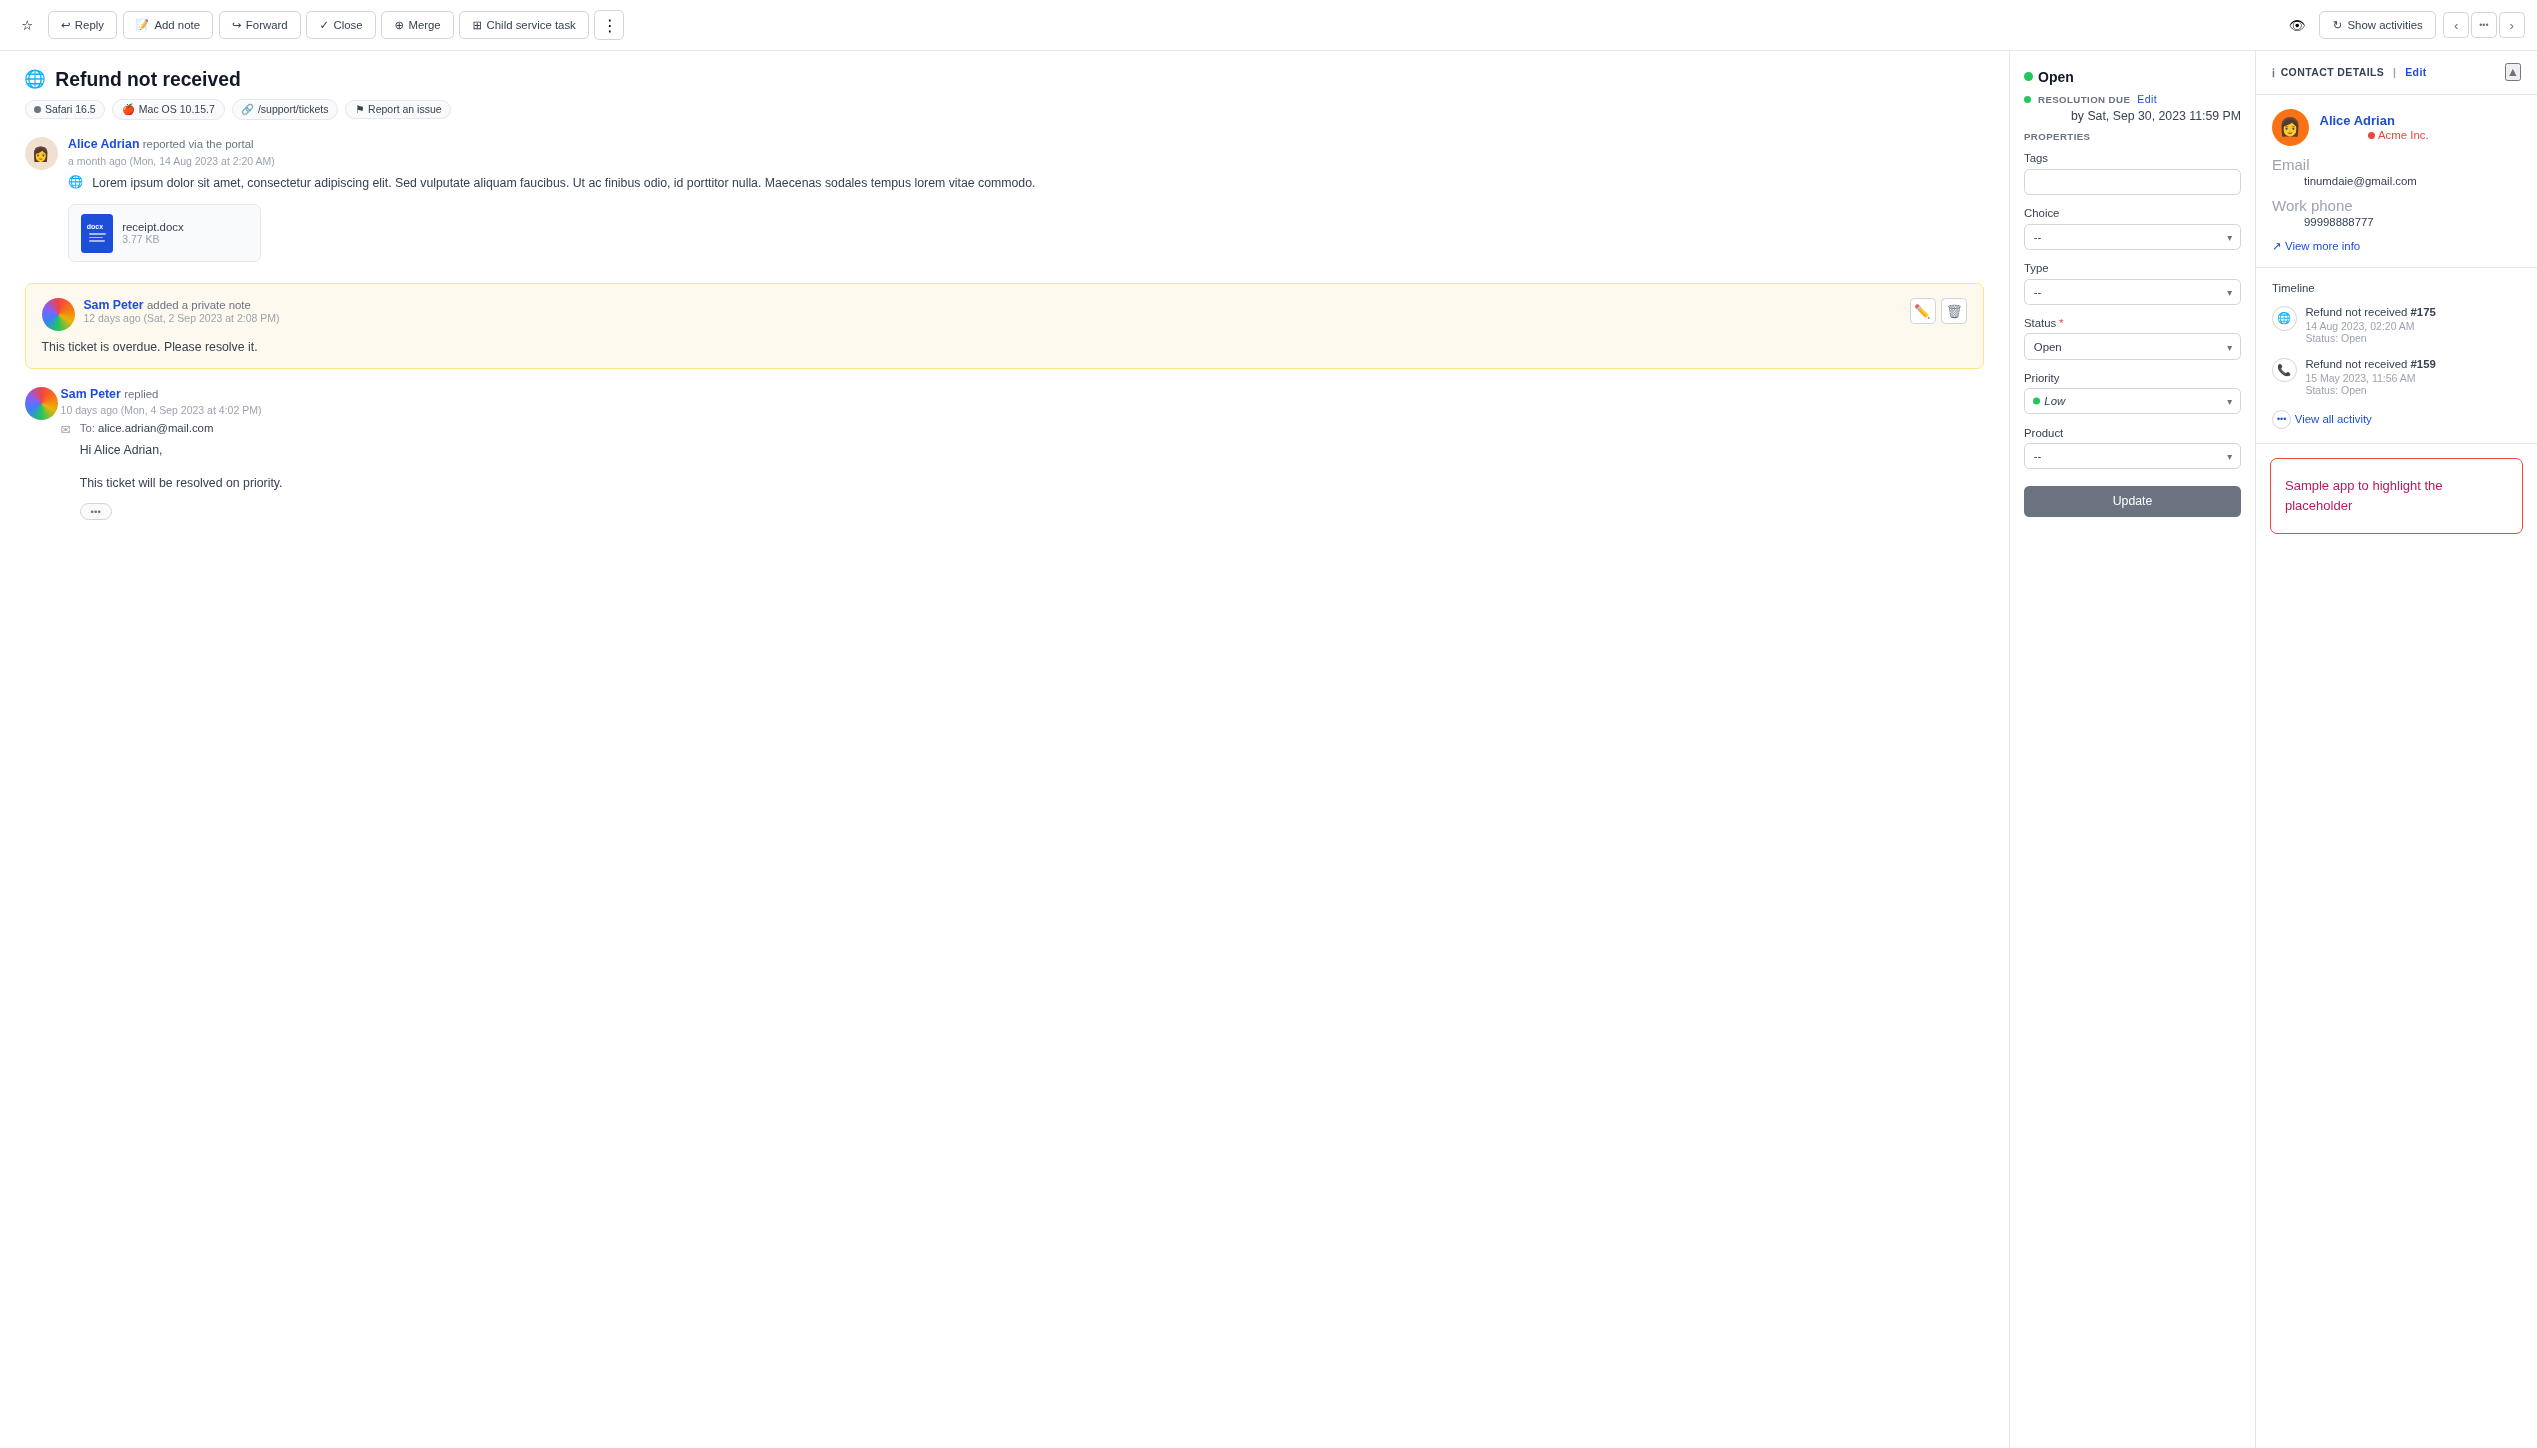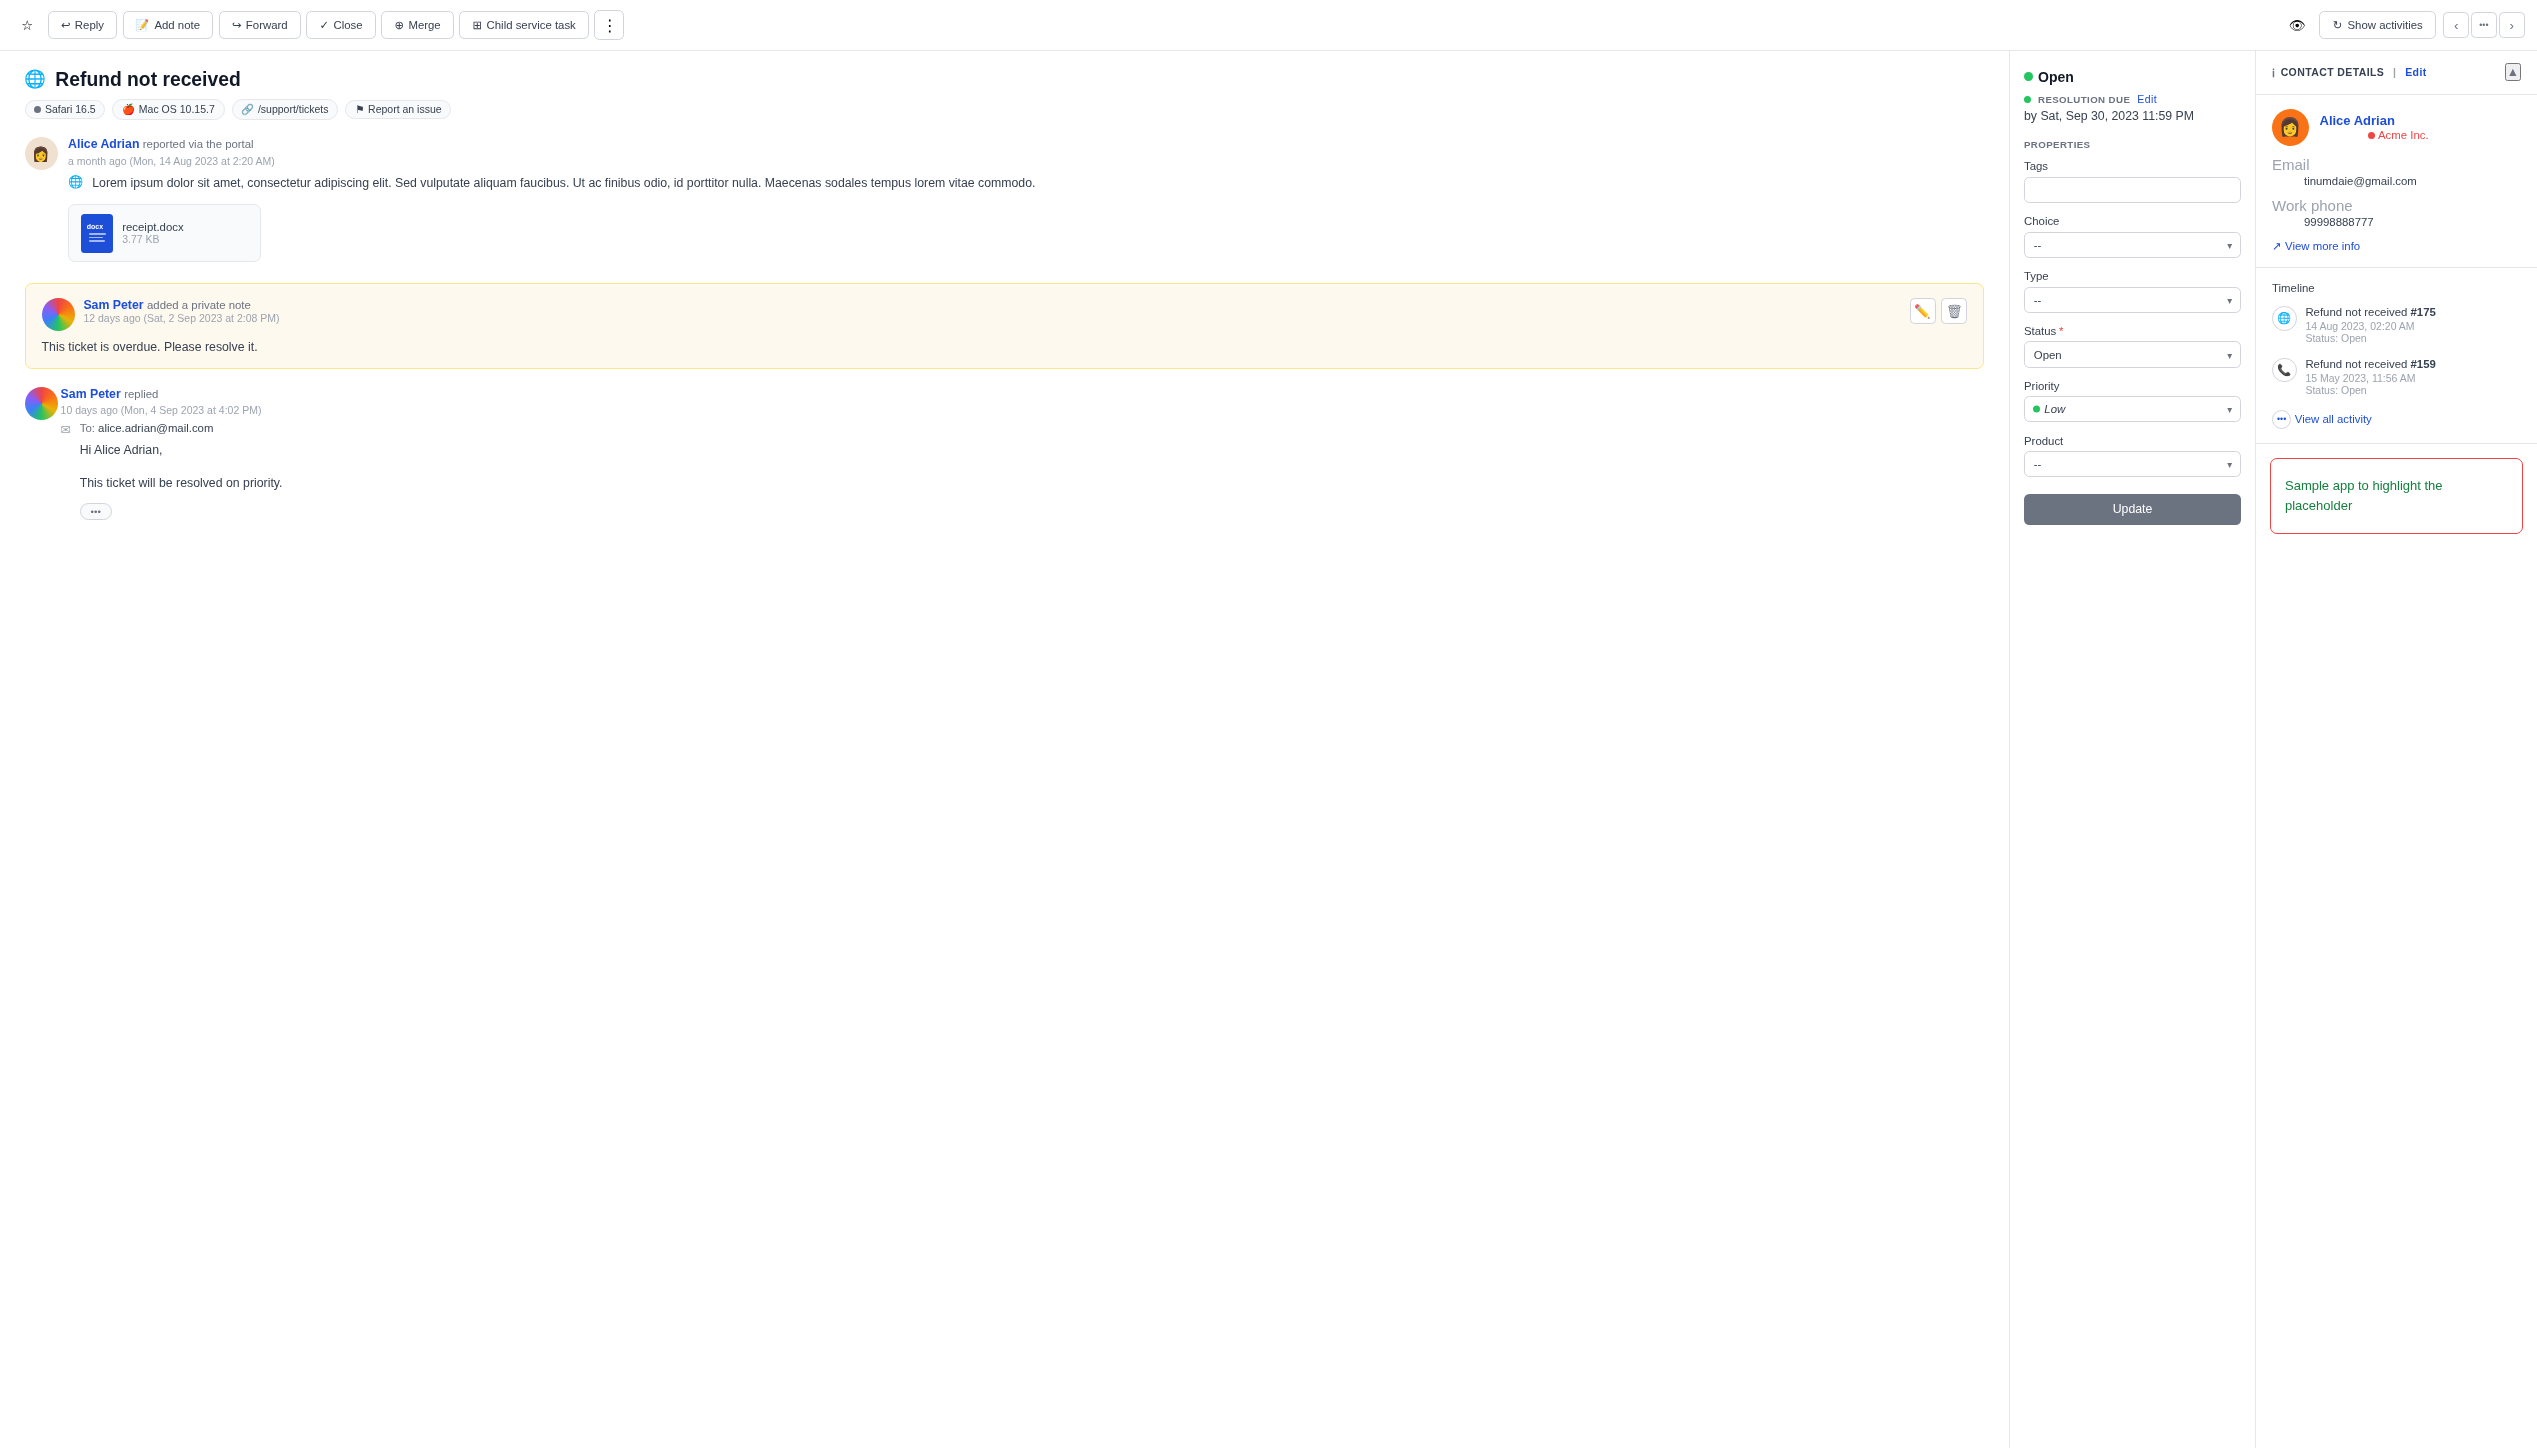--- a/index.html
+++ b/index.html
@@ -127,21 +127,21 @@
       border-right: 0.9px solid #e5e7eb; overflow-y: auto;
       padding: 17.6px 14px;
     }
 
     .status-badge {
       display: inline-flex; align-items: center; gap: 5.3px;
       font-size: 14px; font-weight: 600; color: #111827; margin-bottom: 8.8px;
     }
     .status-dot { width: 8.8px; height: 8.8px; border-radius: 50%; background: #22c55e; }
 
-    .resolution-box { margin-bottom: 16px; }
+    .resolution-box { margin-bottom: 8px; text-align: right; }
     .resolution-label {
       display: flex; align-items: center; gap: 7px;
       font-size: 9.7px; font-weight: 700; color: #6b7280; letter-spacing: 0.4px;
       margin-bottom: 3.5px;
     }
     .resolution-edit { color: #1d4ed8; cursor: pointer; font-size: 10.5px; font-weight: 400; }
     .resolution-date { font-size: 12.3px; color: #374151; font-weight: 500; }
 
     .section-label { font-size: 9.7px; font-weight: 700; color: #6b7280; letter-spacing: 0.4px; margin-bottom: 10.5px; }
     .prop-field { margin-bottom: 12.3px; }
@@ -205,21 +205,21 @@
     .timeline-item-title { font-size: 11.4px; font-weight: 500; color: #374151; }
     .timeline-item-num { font-weight: 600; color: #374151; }
     .timeline-item-date { font-size: 10.5px; color: #9ca3af; margin-top: 1.8px; }
     .timeline-item-status { font-size: 10.5px; color: #9ca3af; }
     .view-all-link { display: flex; align-items: center; gap: 3.5px; color: #1d4ed8; font-size: 11.4px; cursor: pointer; }
 
     .placeholder-box {
       margin: 14px; border: 1.8px solid #ef4444; border-radius: 7px;
       padding: 17.6px 14px; background: #fff;
     }
-    .placeholder-text { font-size: 13px; color: #15803d; line-height: 1.5; }
+    .placeholder-text { font-size: 13px; color: #be185d; line-height: 1.5; }
 
     
     ::-webkit-scrollbar { width: 5.3px; }
     ::-webkit-scrollbar-track { background: transparent; }
     ::-webkit-scrollbar-thumb { background: #d1d5db; border-radius: 2.6px; }
     .timeline-item { position: relative; }
   </style>
 </head>
 <body>
 

